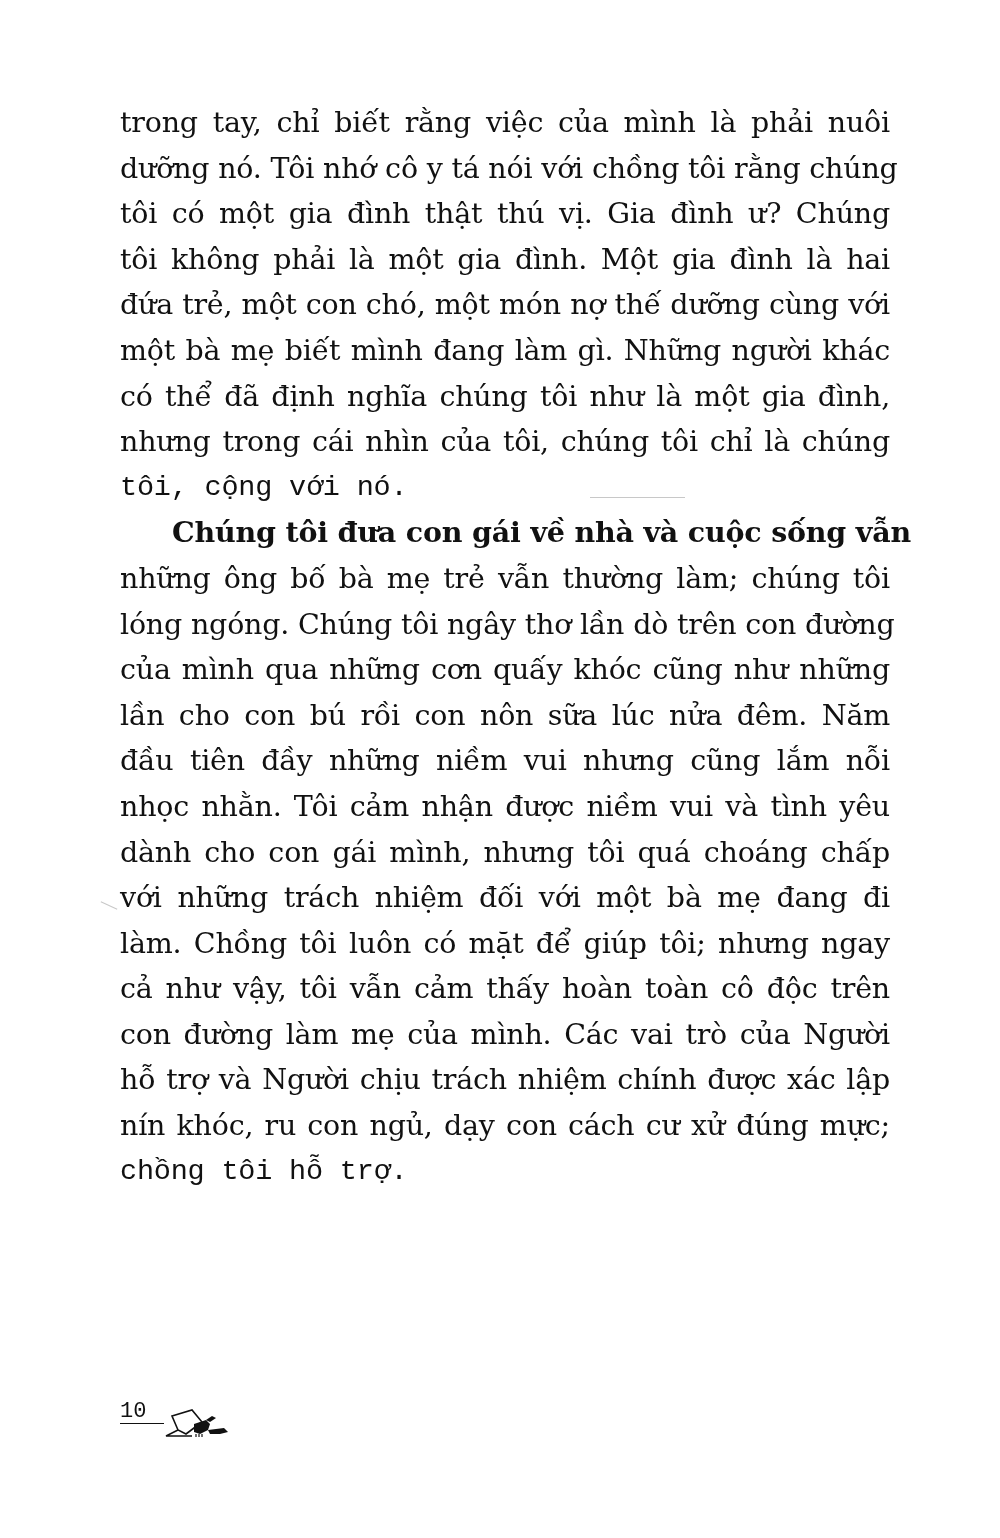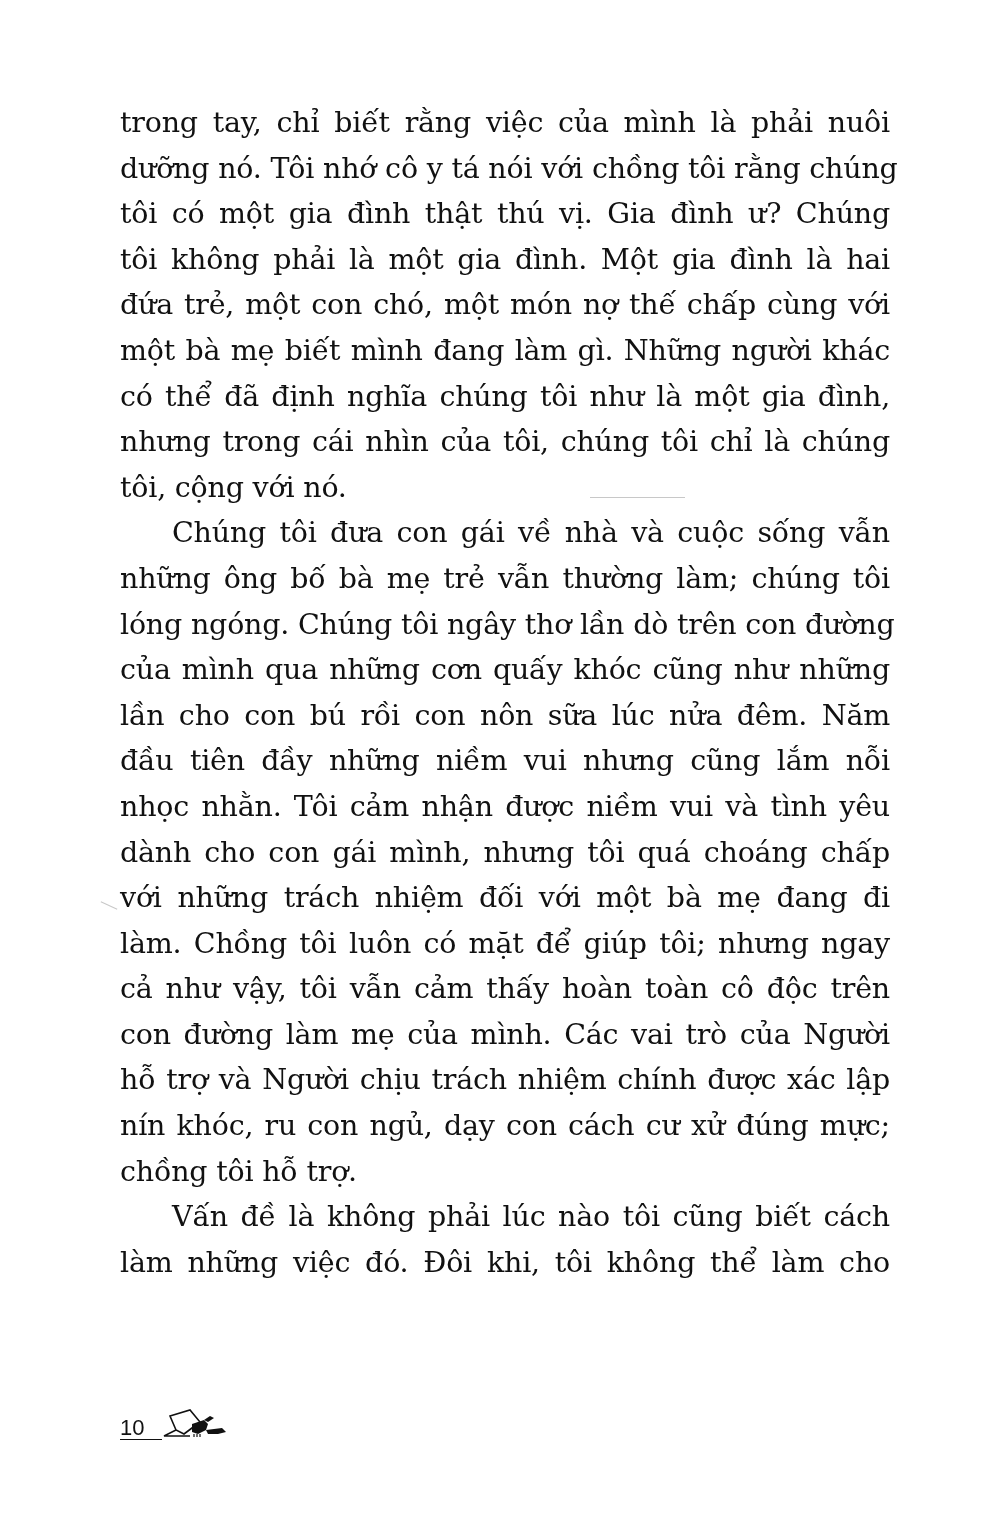--- a/index.html
+++ b/index.html
@@ -33,40 +33,42 @@
     }
     .line {
       display: block;
       white-space: nowrap;
       text-align: justify;
       text-align-last: justify;
       height: 45.6px;
     }
     .line.last {
       text-align-last: left;
+      font-family: Liberation Mono, monospace;
     }
     .line.indent {
       padding-left: 52px;
+      font-weight: bold;
     }
     .footer {
       position: absolute;
       left: 120px;
       top: 1404px;
       height: 40px;
       display: flex;
       align-items: flex-end;
     }
     .page-number {
-      font-family: Liberation Sans, sans-serif;
+      font-family: Liberation Mono, monospace;
       font-size: 22px;
       color: #111;
       line-height: 22px;
       border-bottom: 1.5px solid #111;
       padding-right: 18px;
-      margin-bottom: 4px;
+      margin-bottom: 20px;
     }
     .ornament {
       margin-left: -14px;
       margin-bottom: 2px;
     }
     .speck {
       position: absolute;
       background: #c8c8c8;
       height: 1px;
     }
@@ -76,21 +78,21 @@
 
 <div class="page">
 
   <div class="text-block">
 
     <div>
       <span class="line">trong tay, chỉ biết rằng việc của mình là phải nuôi</span>
       <span class="line">dưỡng nó. Tôi nhớ cô y tá nói với chồng tôi rằng chúng</span>
       <span class="line">tôi có một gia đình thật thú vị. Gia đình ư? Chúng</span>
       <span class="line">tôi không phải là một gia đình. Một gia đình là hai</span>
-      <span class="line">đứa trẻ, một con chó, một món nợ thế chấp cùng với</span>
+      <span class="line">đứa trẻ, một con chó, một món nợ thế dưỡng cùng với</span>
       <span class="line">một bà mẹ biết mình đang làm gì. Những người khác</span>
       <span class="line">có thể đã định nghĩa chúng tôi như là một gia đình,</span>
       <span class="line">nhưng trong cái nhìn của tôi, chúng tôi chỉ là chúng</span>
       <span class="line last">tôi, cộng với nó.</span>
     </div>
 
     <div>
       <span class="line indent">Chúng tôi đưa con gái về nhà và cuộc sống vẫn</span>
       <span class="line">những ông bố bà mẹ trẻ vẫn thường làm; chúng tôi</span>
       <span class="line">lóng ngóng. Chúng tôi ngây thơ lần dò trên con đường</span>
@@ -101,24 +103,20 @@
       <span class="line">dành cho con gái mình, nhưng tôi quá choáng chấp</span>
       <span class="line">với những trách nhiệm đối với một bà mẹ đang đi</span>
       <span class="line">làm. Chồng tôi luôn có mặt để giúp tôi; nhưng ngay</span>
       <span class="line">cả như vậy, tôi vẫn cảm thấy hoàn toàn cô độc trên</span>
       <span class="line">con đường làm mẹ của mình. Các vai trò của Người</span>
       <span class="line">hỗ trợ và Người chịu trách nhiệm chính được xác lập</span>
       <span class="line">nín khóc, ru con ngủ, dạy con cách cư xử đúng mực;</span>
       <span class="line last">chồng tôi hỗ trợ.</span>
     </div>
 
-    <div>
-      <span class="line indent">Vấn đề là không phải lúc nào tôi cũng biết cách</span>
-      <span class="line">làm những việc đó. Đôi khi, tôi không thể làm cho</span>
-    </div>
   </div>
 
   <div class="speck" style="left:590px; top:497px; width:95px;"></div>
   <div class="speck" style="left:100px; top:905px; width:18px; transform:rotate(25deg);"></div>
 
   <div class="footer">
     <span class="page-number">10</span>
     <span class="ornament">
       <svg width="80" height="32" viewBox="0 0 80 32">
         <path d="M22 10 L42 4 L52 16 L44 22 L36 28 L28 24 Z" fill="none" stroke="#111" stroke-width="1.6"></path>

